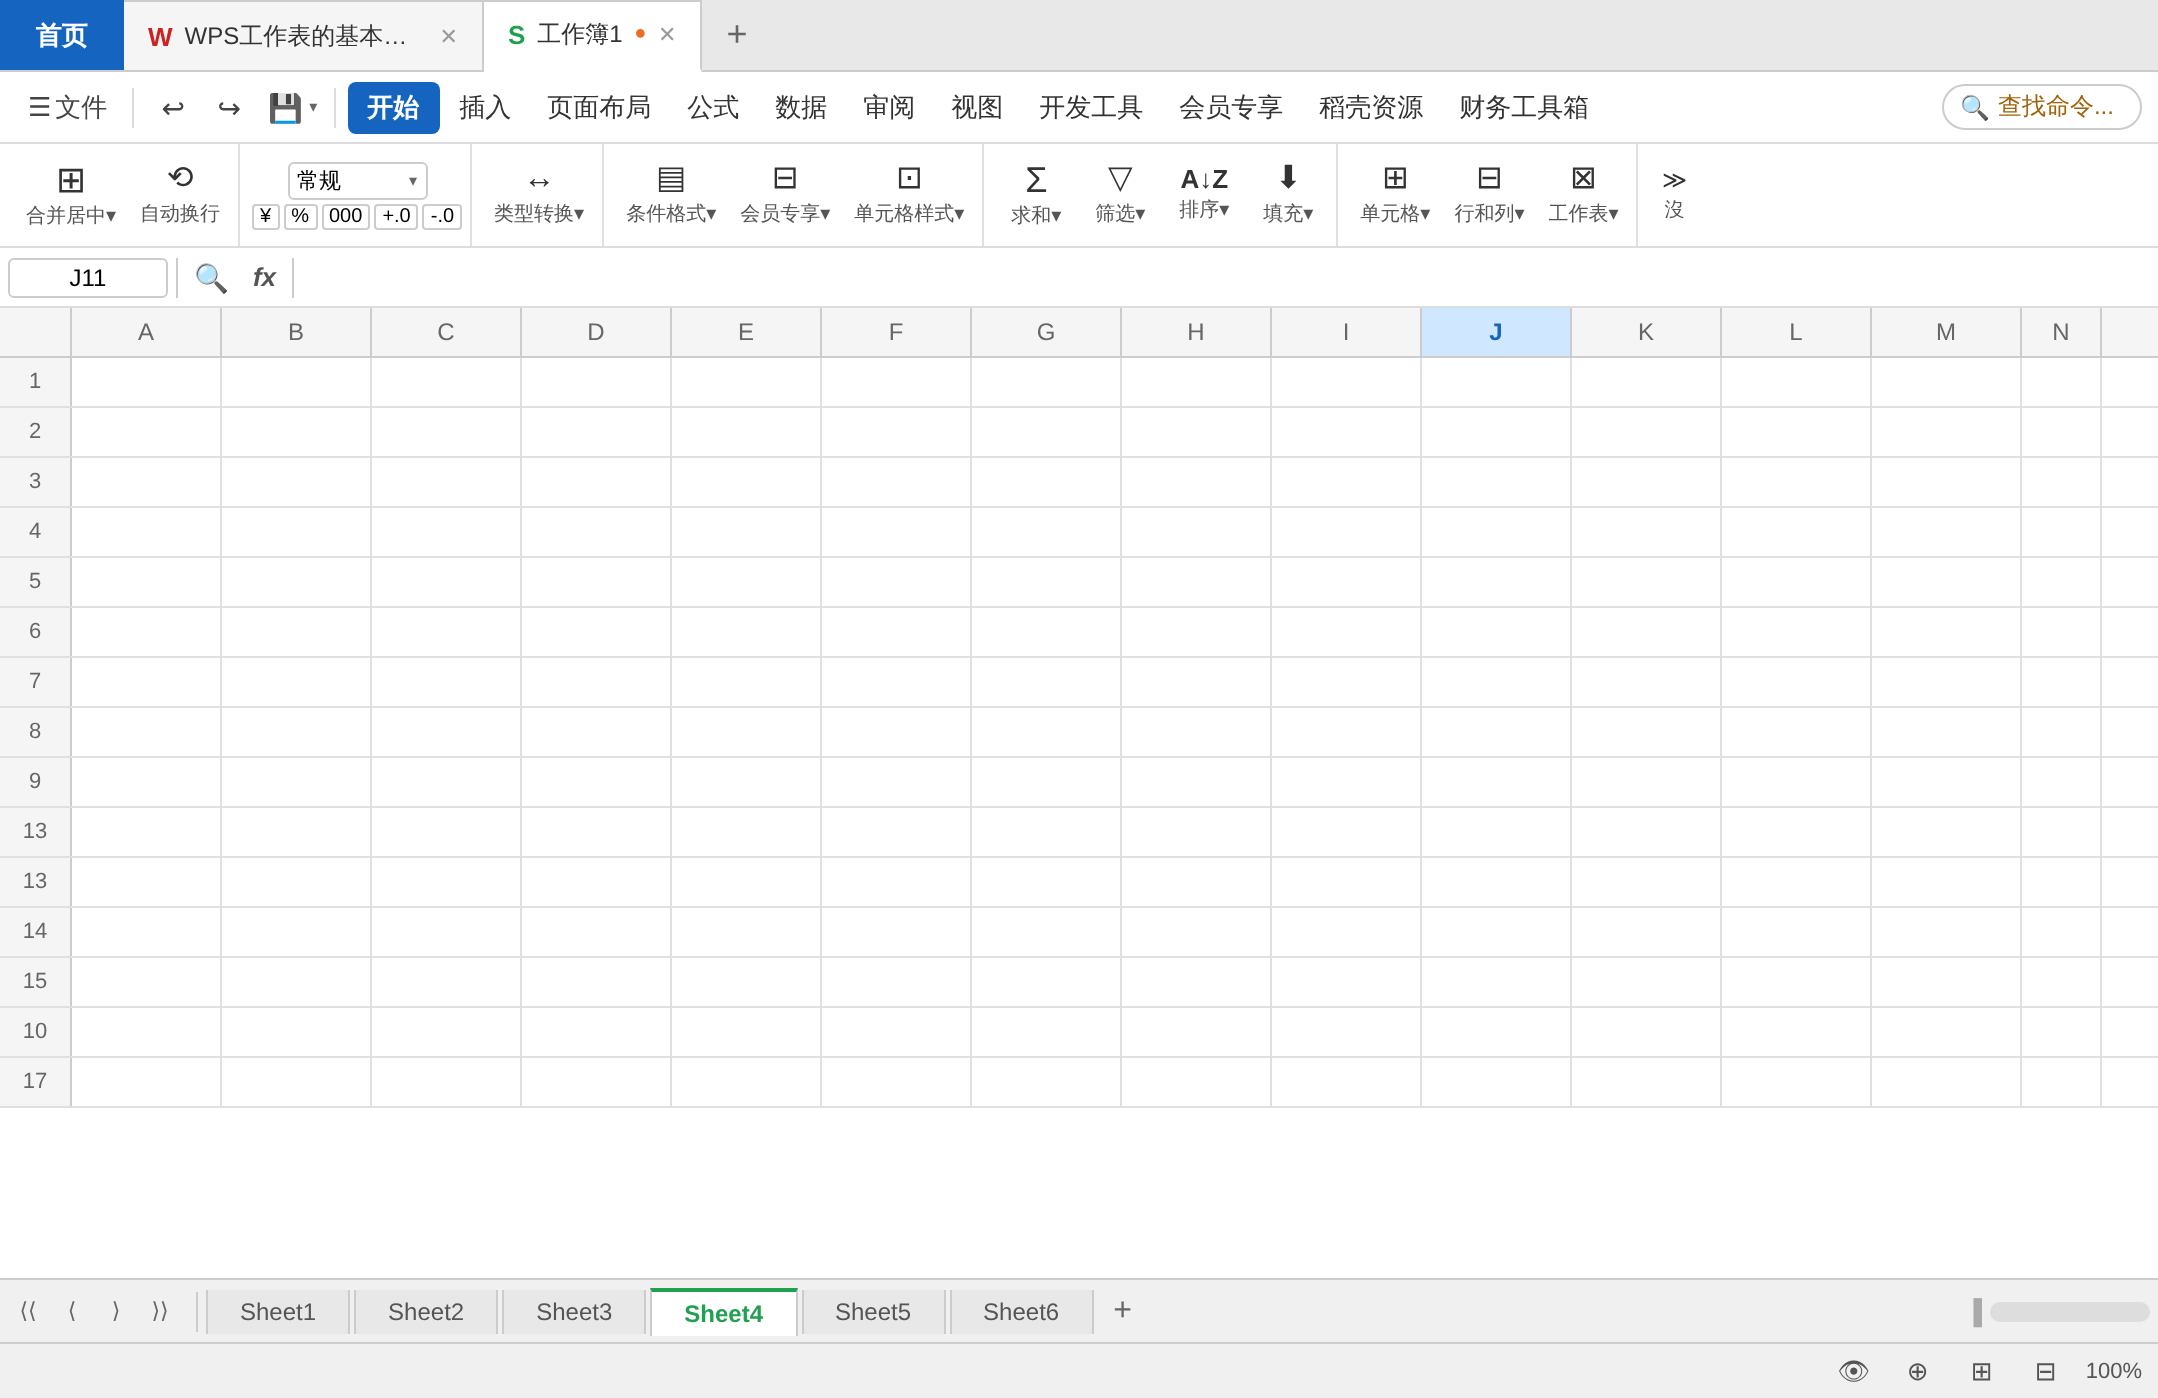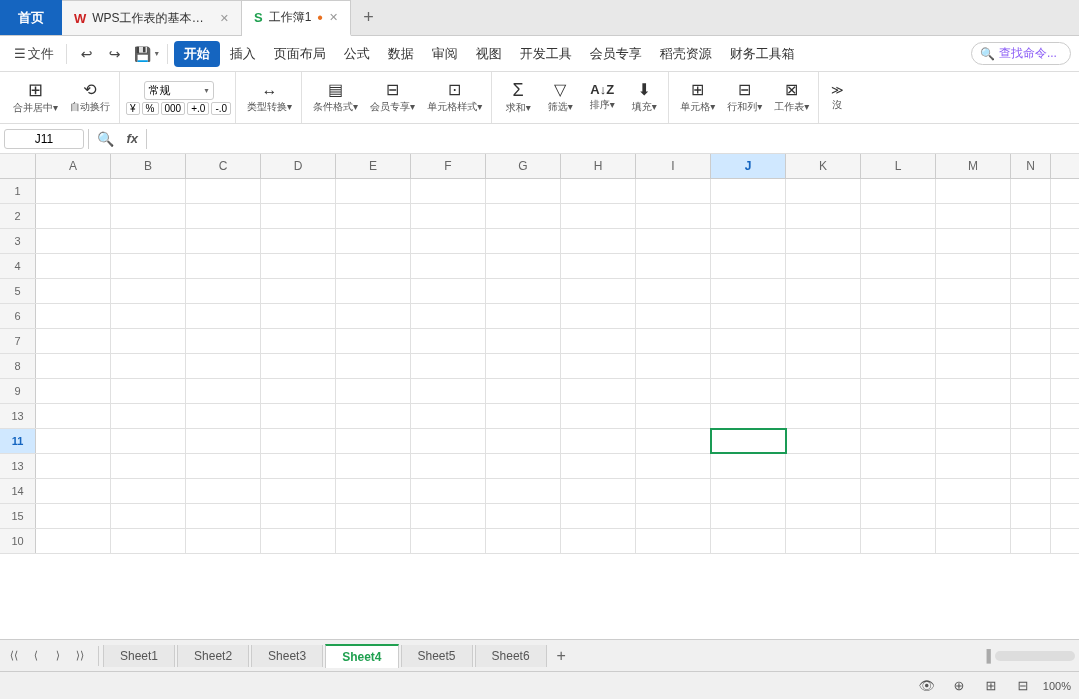--- a/index.html
+++ b/index.html
@@ -465,21 +465,21 @@
     </div>
     <div class="menu-item">
       <span>稻壳资源</span>
     </div>
     <div class="menu-item">
       <span>财务工具箱</span>
     </div>
     <div class="menu-spacer"></div>
     <div class="menu-search">
       <span style="font-size:12px;">🔍</span>
-      <span style="font-size:12px; color:#8b5cf6;">查找命令...</span>
+      <span style="font-size:12px; color:#a16207;">查找命令...</span>
     </div>
   </div>
 
   <div class="toolbar">
 
     <div class="toolbar-group">
       <div class="toolbar-btn">
         <span class="btn-icon">⊞</span>
         <span class="btn-label">合并居中▾</span>
       </div>
@@ -761,37 +761,20 @@
           <div class="grid-cell cw-g" contenteditable="true" style=""></div>
           <div class="grid-cell cw-h" contenteditable="true" style=""></div>
           <div class="grid-cell cw-i" contenteditable="true" style=""></div>
           <div class="grid-cell cw-j" contenteditable="true" style=""></div>
           <div class="grid-cell cw-k" contenteditable="true" style=""></div>
           <div class="grid-cell cw-l" contenteditable="true" style=""></div>
           <div class="grid-cell cw-m" contenteditable="true" style=""></div>
           <div class="grid-cell cw-n" contenteditable="true" style=""></div>
         </div>
         <div class="grid-row">
-          <div class="row-num selected">11</div>
-          <div class="grid-cell cw-a" contenteditable="true" style=""></div>
-          <div class="grid-cell cw-b" contenteditable="true" style=""></div>
-          <div class="grid-cell cw-c" contenteditable="true" style=""></div>
-          <div class="grid-cell cw-d" contenteditable="true" style=""></div>
-          <div class="grid-cell cw-e" contenteditable="true" style=""></div>
-          <div class="grid-cell cw-f" contenteditable="true" style=""></div>
-          <div class="grid-cell cw-g" contenteditable="true" style=""></div>
-          <div class="grid-cell cw-h" contenteditable="true" style=""></div>
-          <div class="grid-cell cw-i" contenteditable="true" style=""></div>
-          <div class="grid-cell cw-j active-cell" contenteditable="true" style=""></div>
-          <div class="grid-cell cw-k" contenteditable="true" style=""></div>
-          <div class="grid-cell cw-l" contenteditable="true" style=""></div>
-          <div class="grid-cell cw-m" contenteditable="true" style=""></div>
-          <div class="grid-cell cw-n" contenteditable="true" style=""></div>
-        </div>
-        <div class="grid-row">
           <div class="row-num">13</div>
           <div class="grid-cell cw-a" contenteditable="true" style=""></div>
           <div class="grid-cell cw-b" contenteditable="true" style=""></div>
           <div class="grid-cell cw-c" contenteditable="true" style=""></div>
           <div class="grid-cell cw-d" contenteditable="true" style=""></div>
           <div class="grid-cell cw-e" contenteditable="true" style=""></div>
           <div class="grid-cell cw-f" contenteditable="true" style=""></div>
           <div class="grid-cell cw-g" contenteditable="true" style=""></div>
           <div class="grid-cell cw-h" contenteditable="true" style=""></div>
           <div class="grid-cell cw-i" contenteditable="true" style=""></div>
@@ -830,20 +813,37 @@
           <div class="grid-cell cw-h" contenteditable="true" style=""></div>
           <div class="grid-cell cw-i" contenteditable="true" style=""></div>
           <div class="grid-cell cw-j" contenteditable="true" style=""></div>
           <div class="grid-cell cw-k" contenteditable="true" style=""></div>
           <div class="grid-cell cw-l" contenteditable="true" style=""></div>
           <div class="grid-cell cw-m" contenteditable="true" style=""></div>
           <div class="grid-cell cw-n" contenteditable="true" style=""></div>
         </div>
         <div class="grid-row">
           <div class="row-num">10</div>
+          <div class="grid-cell cw-a" contenteditable="true" style=""></div>
+          <div class="grid-cell cw-b" contenteditable="true" style=""></div>
+          <div class="grid-cell cw-c" contenteditable="true" style=""></div>
+          <div class="grid-cell cw-d" contenteditable="true" style=""></div>
+          <div class="grid-cell cw-e" contenteditable="true" style=""></div>
+          <div class="grid-cell cw-f" contenteditable="true" style=""></div>
+          <div class="grid-cell cw-g" contenteditable="true" style=""></div>
+          <div class="grid-cell cw-h" contenteditable="true" style=""></div>
+          <div class="grid-cell cw-i" contenteditable="true" style=""></div>
+          <div class="grid-cell cw-j" contenteditable="true" style=""></div>
+          <div class="grid-cell cw-k" contenteditable="true" style=""></div>
+          <div class="grid-cell cw-l" contenteditable="true" style=""></div>
+          <div class="grid-cell cw-m" contenteditable="true" style=""></div>
+          <div class="grid-cell cw-n" contenteditable="true" style=""></div>
+        </div>
+        <div class="grid-row">
+          <div class="row-num">17</div>
           <div class="grid-cell cw-a" contenteditable="true" style=""></div>
           <div class="grid-cell cw-b" contenteditable="true" style=""></div>
           <div class="grid-cell cw-c" contenteditable="true" style=""></div>
           <div class="grid-cell cw-d" contenteditable="true" style=""></div>
           <div class="grid-cell cw-e" contenteditable="true" style=""></div>
           <div class="grid-cell cw-f" contenteditable="true" style=""></div>
           <div class="grid-cell cw-g" contenteditable="true" style=""></div>
           <div class="grid-cell cw-h" contenteditable="true" style=""></div>
           <div class="grid-cell cw-i" contenteditable="true" style=""></div>
           <div class="grid-cell cw-j" contenteditable="true" style=""></div>

